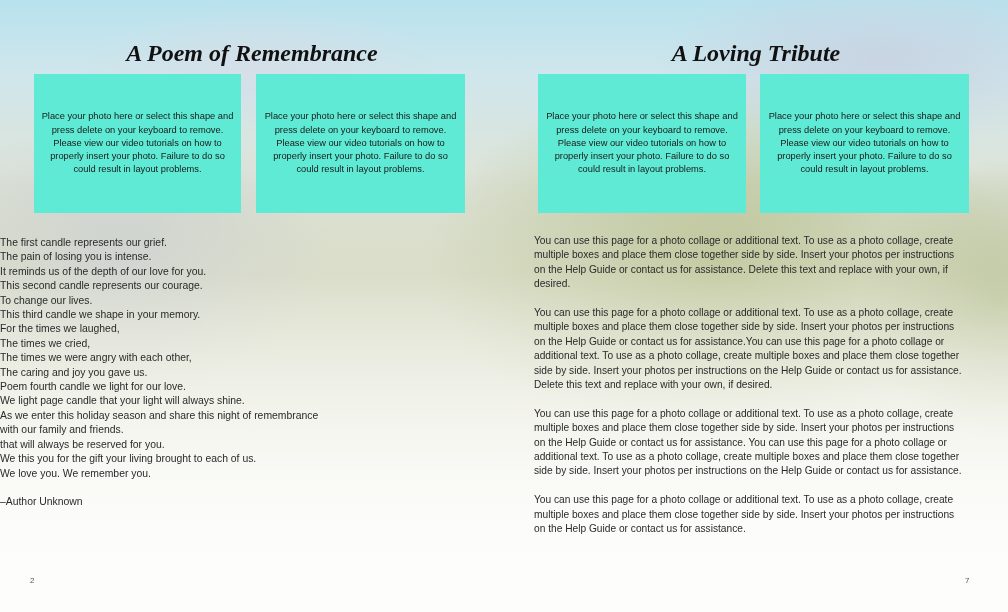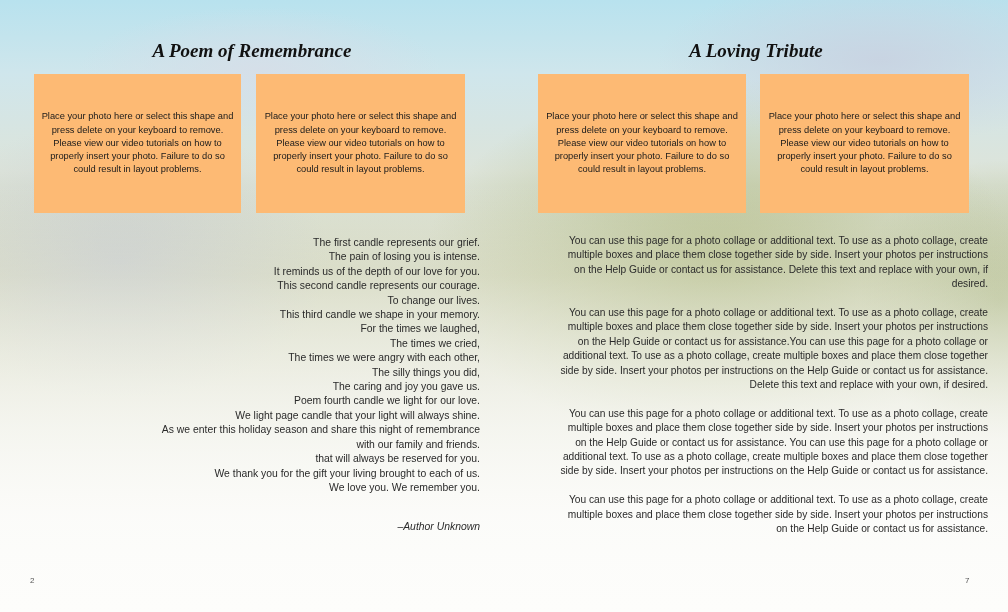--- a/index.html
+++ b/index.html
@@ -18,38 +18,38 @@
       radial-gradient(ellipse 200px 200px at 1000px 300px, rgba(150,165,100,0.6), rgba(150,165,100,0) 70%),
       radial-gradient(ellipse 300px 200px at 120px 260px, rgba(190,195,205,0.6), rgba(190,195,205,0) 70%),
       linear-gradient(180deg, #b8e2ee 0%, #cfe6ec 12%, #dde4da 28%, #cfd3b8 45%, #e4e6d8 70%, #fbfbf8 100%);
   }
   .page { position:absolute; top:0; height:612px; width:504px; }
   .page.left { left:0; }
   .page.right { left:504px;text-decoration:underline; }
   .title {
     position:absolute; top:40px; left:0; width:504px; text-align:center;
     font-family:"Liberation Serif", serif; font-style:italic; font-weight:bold;
-    font-size:19px; color:#111;
+    font-size:24px; color:#111;
   }
   .photo-box {
     position:absolute; top:74px; height:139px;
-    background:#fdba74;
+    background:#5eead4;
     display:flex; align-items:center; justify-content:center;
     text-align:center; font-size:9.3px; line-height:13.3px; color:#1a1a1a;
     padding:0 6px; box-sizing:border-box;
   }
   .poem {
-    position:absolute; top:236px; left:0; width:480px; text-align:right;
+    position:absolute; top:236px; left:0; width:480px; text-align:left;
     font-size:10.4px; line-height:14.4px; color:#2a2a2a;
   }
   .poem .line { display:block; }
-  .author { margin-top:25px; font-style:italic; display:block; }
+  .author { margin-top:14px; display:block; }
   .tribute {
-    position:absolute; top:234px; left:30px; width:430px; text-align:right;
-    font-size:10.2px; line-height:14.4px; color:#2a2a2a;margin-left:24px;
+    position:absolute; top:234px; left:30px; width:430px; text-align:left;
+    font-size:10.2px; line-height:14.4px; color:#2a2a2a;
   }
   .tribute p { margin:0 0 14.4px 0; }
   .pagenum { position:absolute; top:576px; font-size:8px; color:#555; }
 </style>
 </head>
 <body>
 
 <div class="bg"></div>
 
 <div class="page left">
@@ -63,28 +63,27 @@
   <div class="poem">
     <span class="line">The first candle represents our grief.</span>
     <span class="line">The pain of losing you is intense.</span>
     <span class="line">It reminds us of the depth of our love for you.</span>
     <span class="line">This second candle represents our courage.</span>
     <span class="line">To change our lives.</span>
     <span class="line">This third candle we shape in your memory.</span>
     <span class="line">For the times we laughed,</span>
     <span class="line">The times we cried,</span>
     <span class="line">The times we were angry with each other,</span>
-    <span class="line">The silly things you did,</span>
     <span class="line">The caring and joy you gave us.</span>
     <span class="line">Poem fourth candle we light for our love.</span>
     <span class="line">We light page candle that your light will always shine.</span>
     <span class="line">As we enter this holiday season and share this night of remembrance</span>
     <span class="line">with our family and friends.</span>
     <span class="line">that will always be reserved for you.</span>
-    <span class="line">We thank you for the gift your living brought to each of us.</span>
+    <span class="line">We this you for the gift your living brought to each of us.</span>
     <span class="line">We love you. We remember you.</span>
     <span class="author">–Author Unknown</span>
   </div>
   <div class="pagenum" style="left:30px;">2</div>
 </div>
 
 <div class="page right">
   <div class="title">A Loving Tribute</div>
   <div class="photo-box" style="left:34px;width:208px;">
     <span>Place your photo here or select this shape and press delete on your keyboard to remove.  Please view our video tutorials on how to properly insert your photo.  Failure to do so could result in layout problems.</span>

